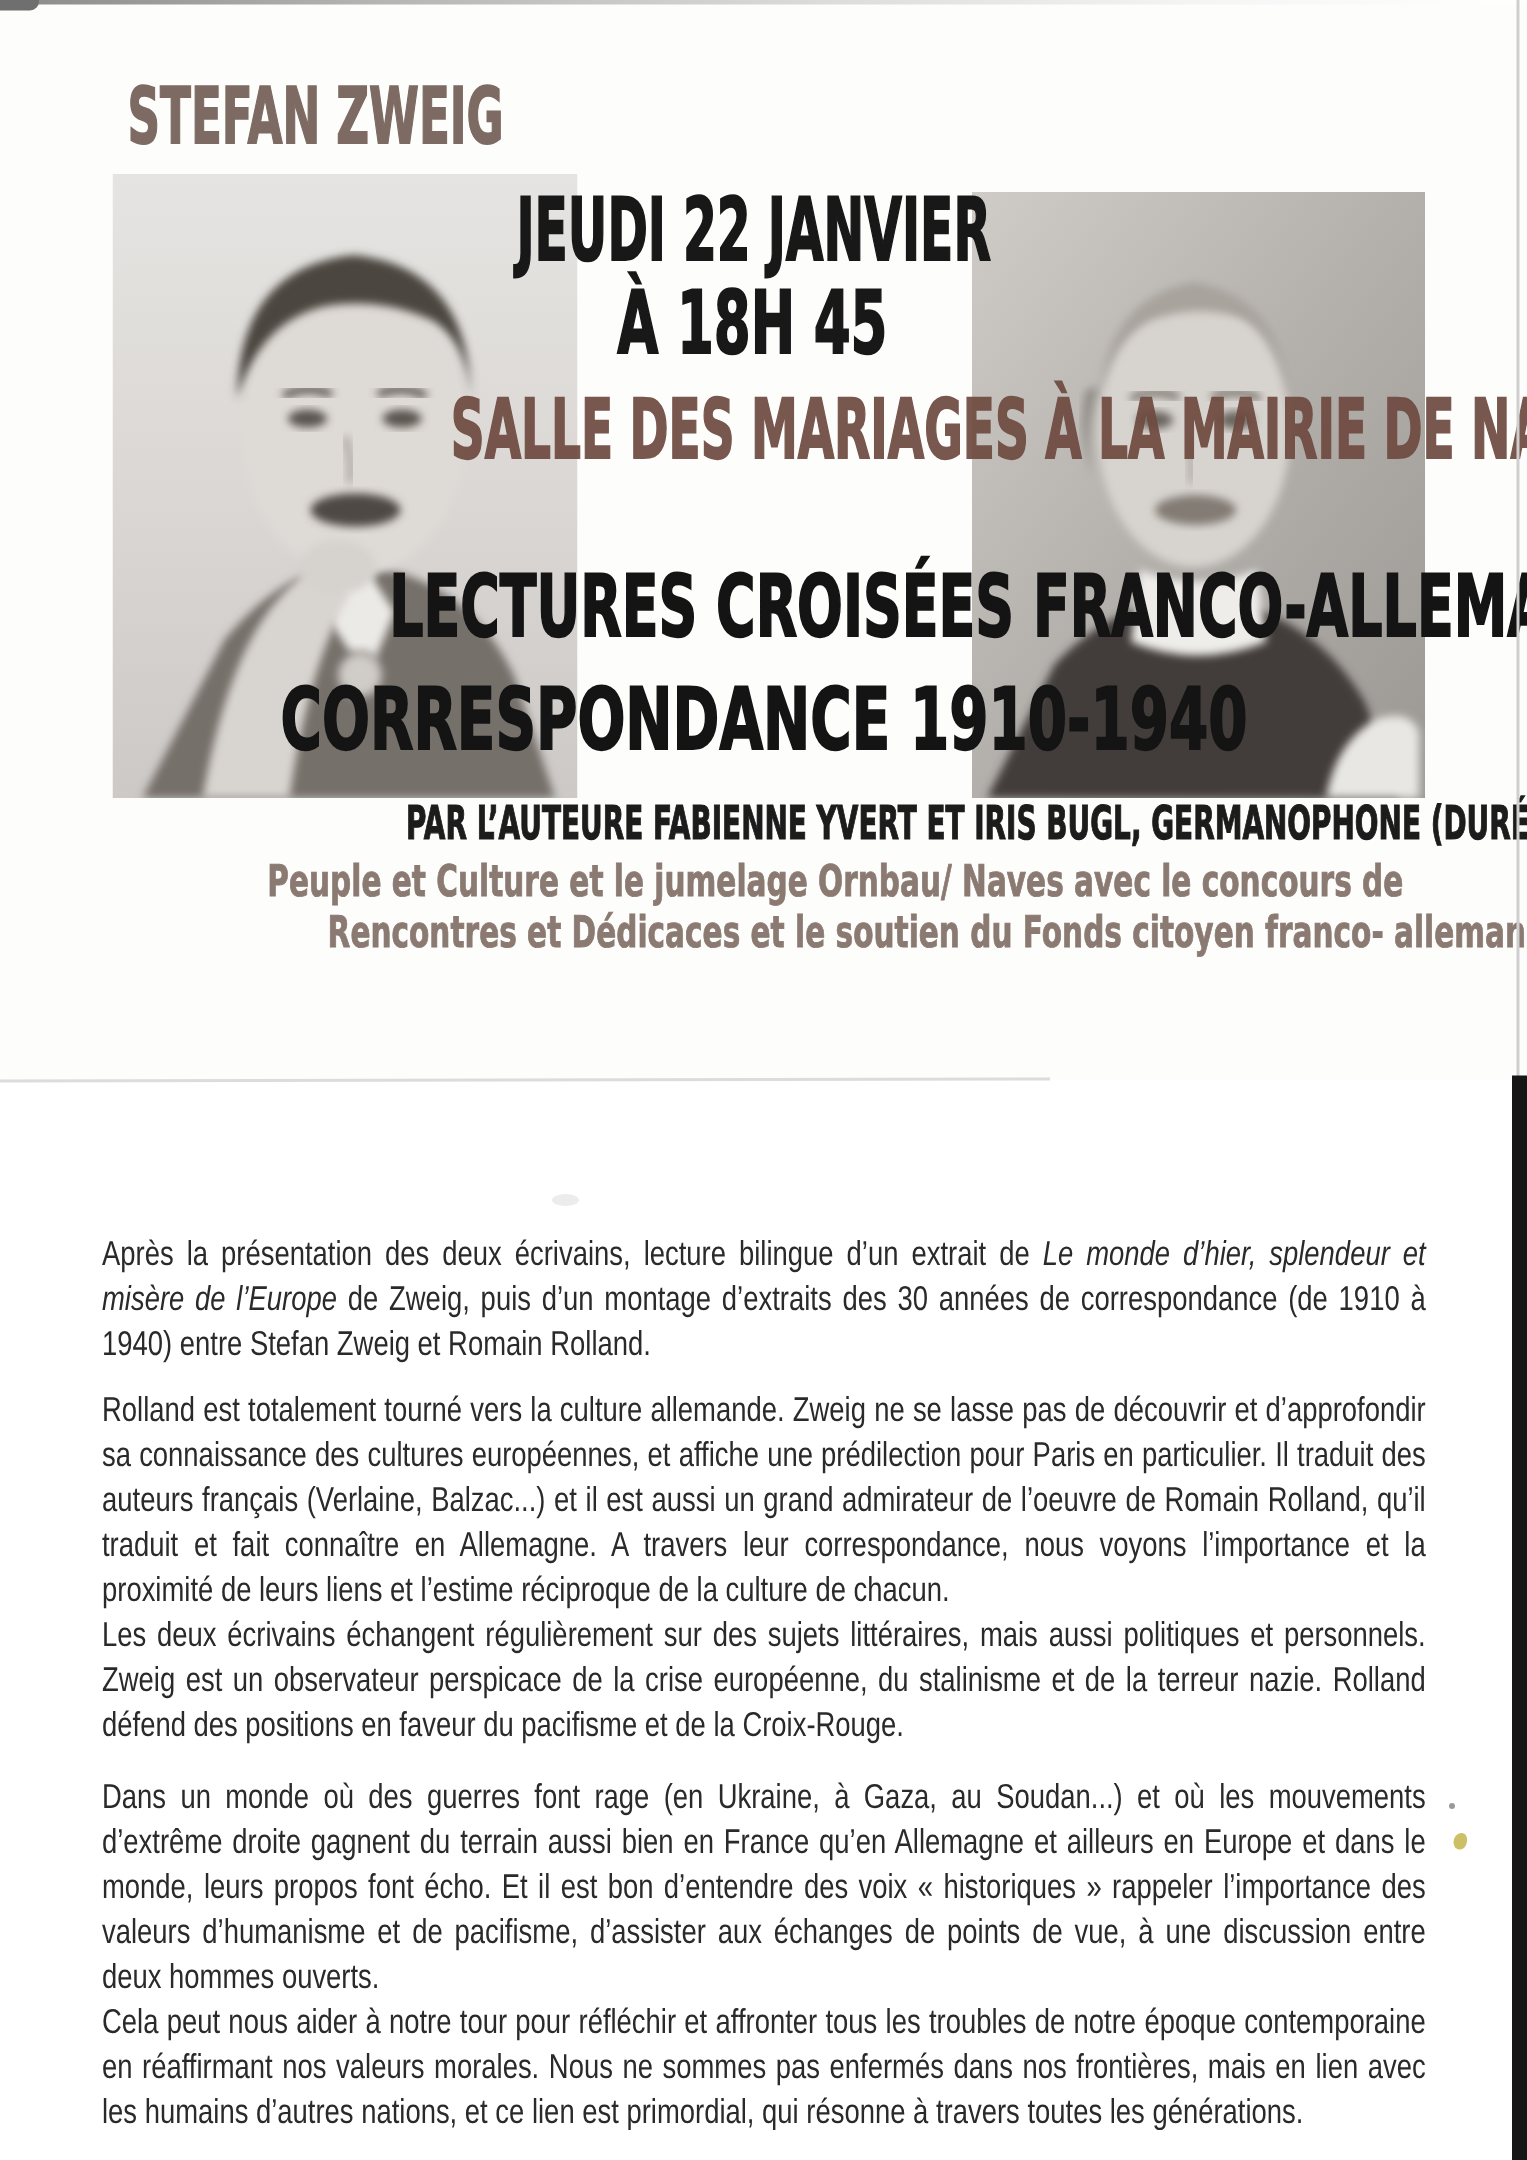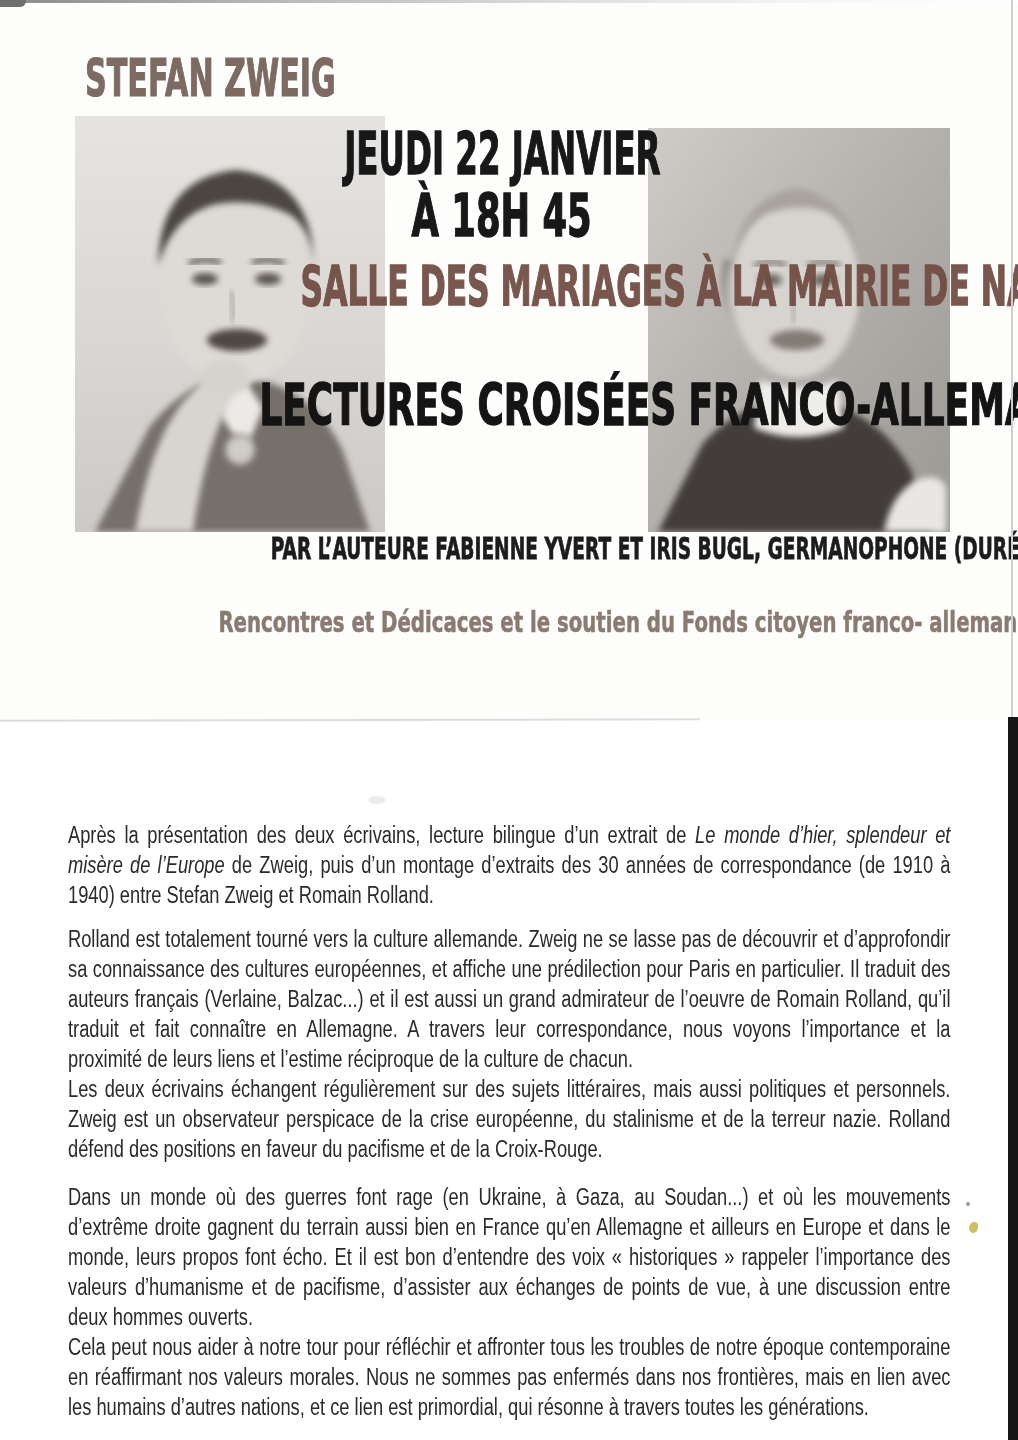--- a/index.html
+++ b/index.html
@@ -137,22 +137,28 @@
   </div>
   <div class="hrow date2">
     <span class="cond">À 18H 45</span>
   </div>
   <div class="hrow venue">
     <span class="cond">SALLE DES MARIAGES À LA MAIRIE DE NAVES</span>
   </div>
   <div class="hrow title1">
     <span class="cond">LECTURES CROISÉES FRANCO-ALLEMANDES</span>
   </div>
+  <div class="hrow title2">
+    <span class="cond">CORRESPONDANCE 1910-1940</span>
+  </div>
   <div class="hrow byline">
     <span class="cond">PAR L’AUTEURE FABIENNE YVERT ET IRIS BUGL, GERMANOPHONE (DURÉE 1H )</span>
+  </div>
+  <div class="hrow org org1">
+    <span class="cond">Peuple et Culture et le jumelage Ornbau/ Naves avec le concours de</span>
   </div>
   <div class="hrow org org2">
     <span class="cond">Rencontres et Dédicaces et le soutien du Fonds citoyen franco- allemand et du CNL</span>
   </div>
 
   <div class="body-text">
     <p class="gap-sm"><span>Après la présentation des deux écrivains, lecture bilingue d’un extrait de </span><span class="ital">Le monde d’hier, splendeur et misère de l’Europe</span><span> de Zweig, puis d’un montage d’extraits des 30 années de correspondance (de 1910 à 1940) entre Stefan Zweig et Romain Rolland.</span></p>
     <p>Rolland est totalement tourné vers la culture allemande.  Zweig ne se lasse pas de découvrir et d’approfondir sa connaissance des cultures européennes, et affiche une prédilection pour Paris en particulier. Il traduit des auteurs français (Verlaine, Balzac...) et il est aussi un grand admirateur de l’oeuvre de Romain Rolland, qu’il traduit et fait connaître en Allemagne. A travers leur correspondance, nous voyons l’importance et la proximité de leurs liens et l’estime réciproque de la culture de chacun.</p>
     <p class="gap-lg">Les deux écrivains échangent régulièrement sur des sujets littéraires, mais aussi politiques et personnels. Zweig est  un observateur perspicace de la crise européenne, du stalinisme et de la terreur nazie. Rolland défend des positions  en faveur du pacifisme et de la Croix-Rouge.</p>
     <p>Dans un monde où des guerres font rage (en Ukraine, à Gaza, au Soudan...) et où les mouvements d’extrême droite gagnent du terrain aussi bien en France qu’en Allemagne et ailleurs en Europe et dans le monde, leurs propos font écho. Et il est bon d’entendre des voix « historiques » rappeler l’importance des valeurs d’humanisme et de pacifisme, d’assister aux échanges de points de vue, à une discussion entre deux hommes ouverts.</p>

